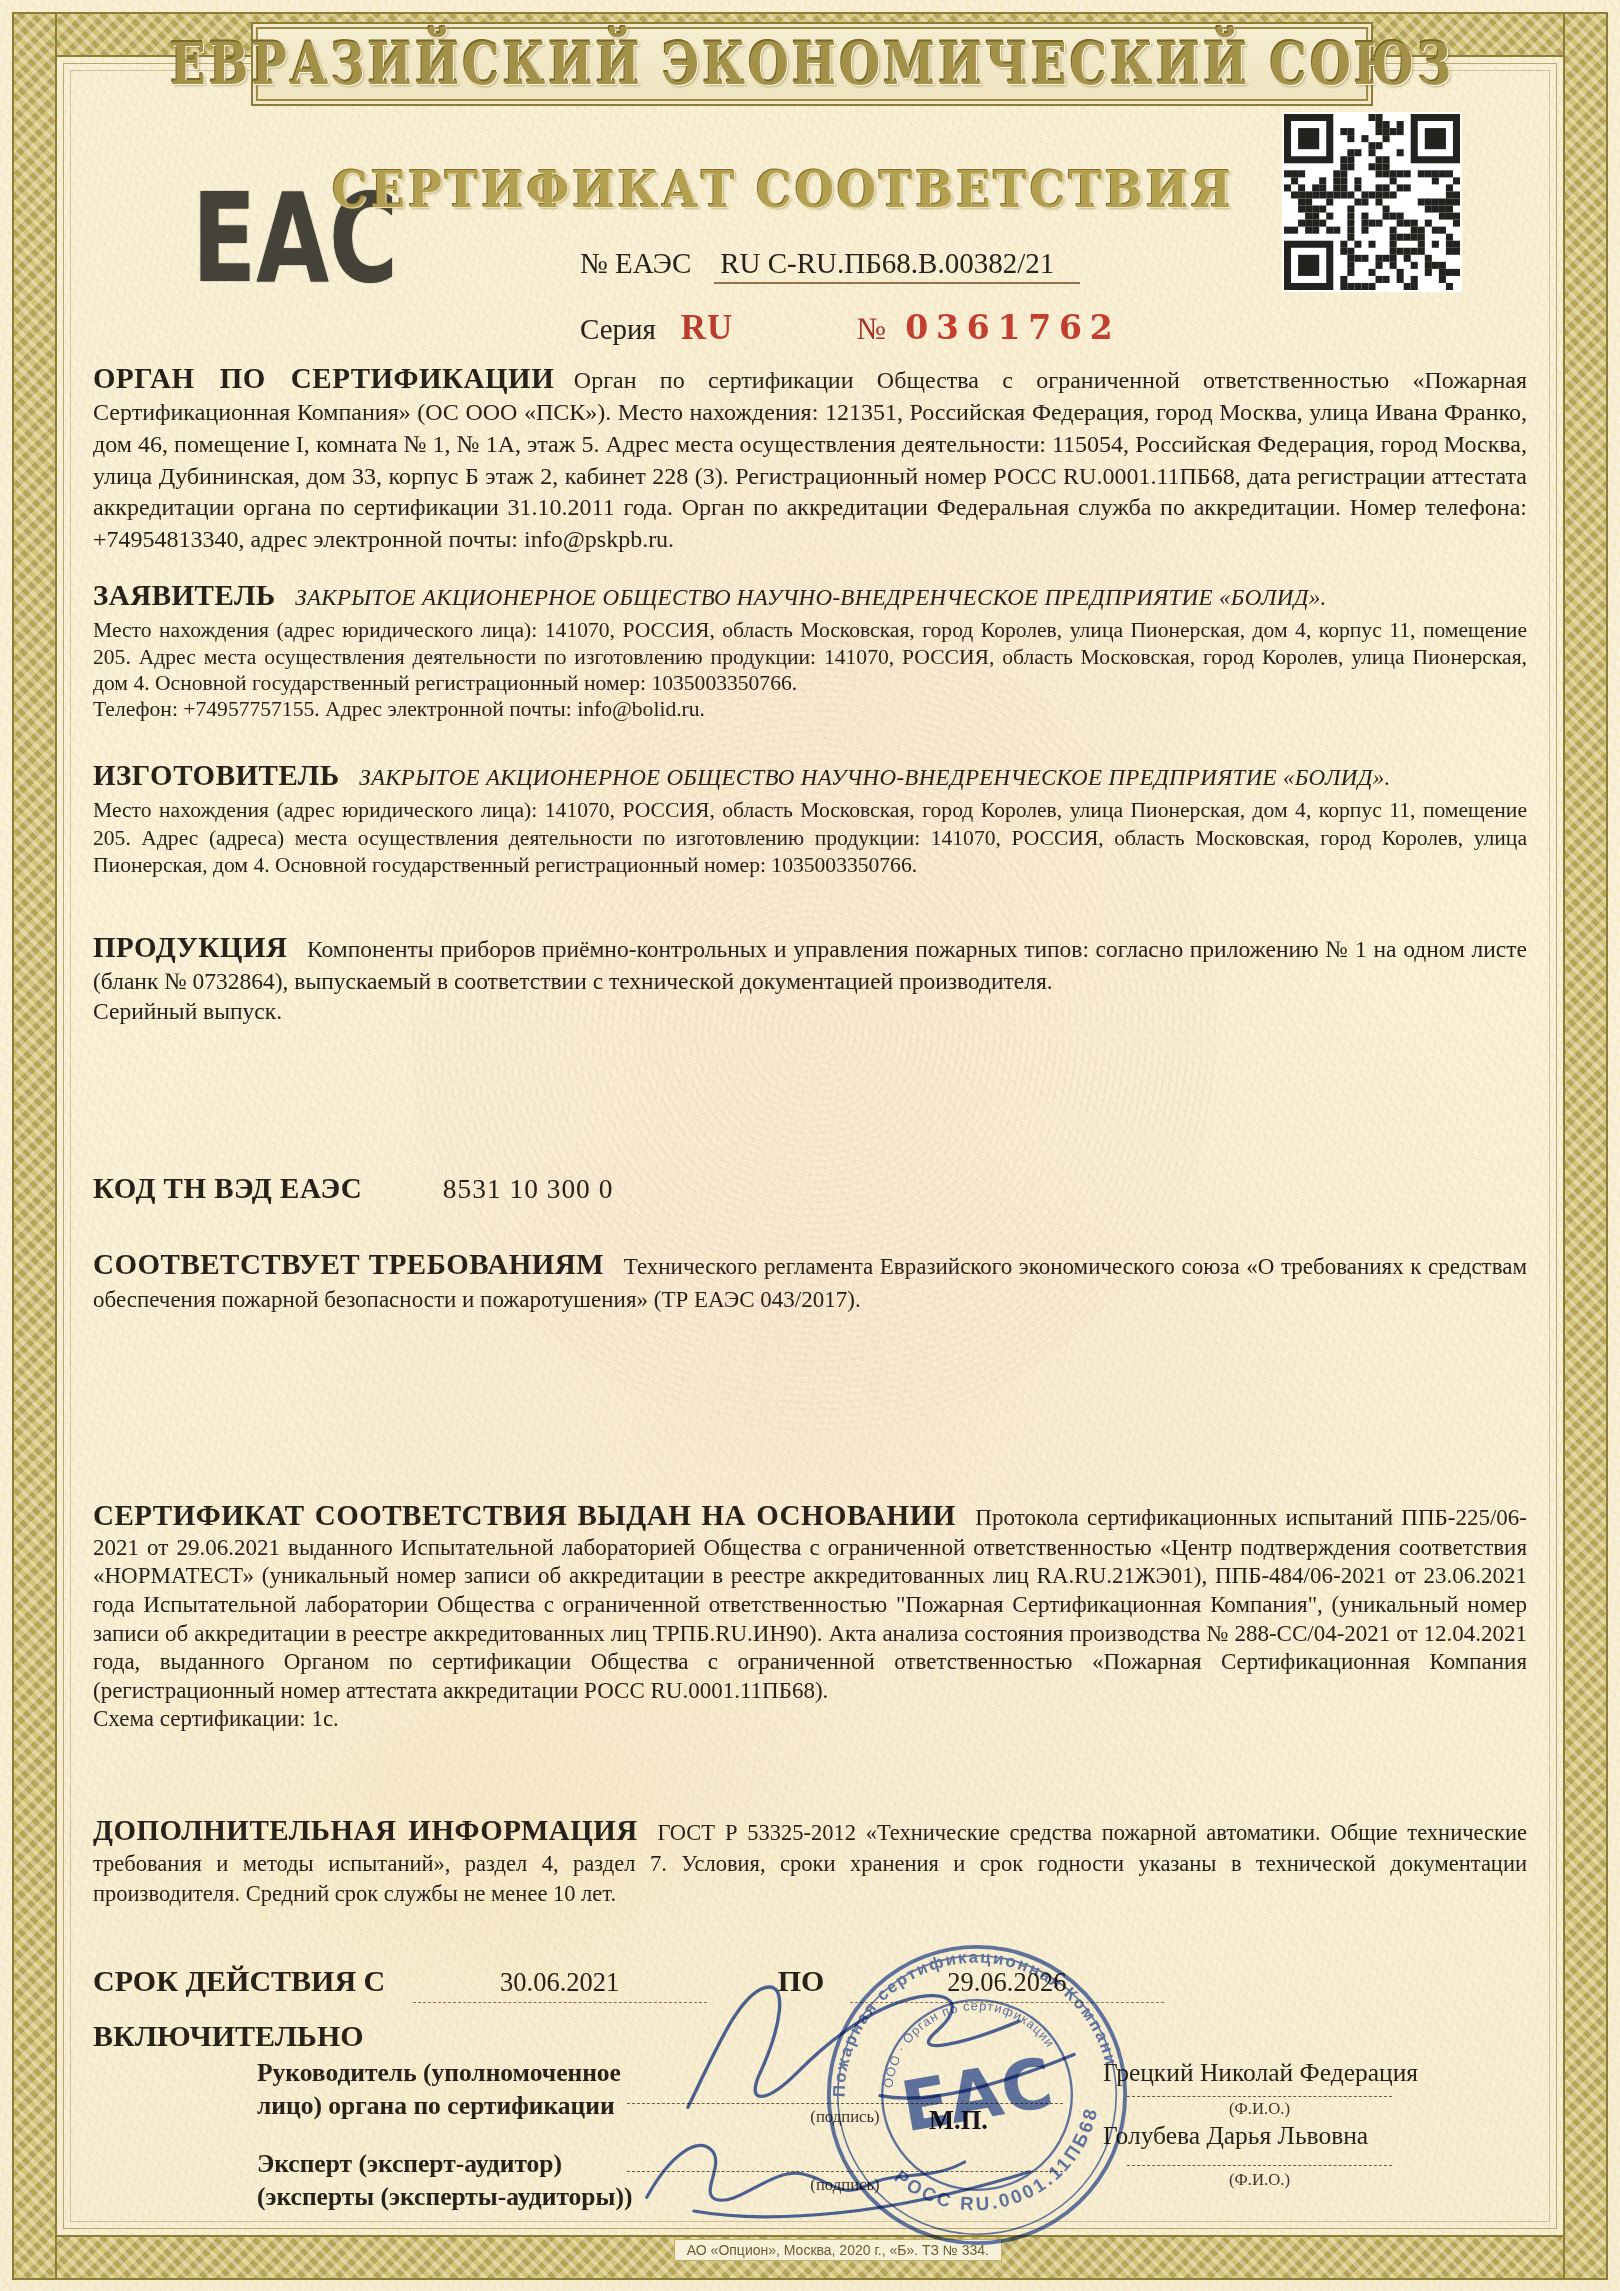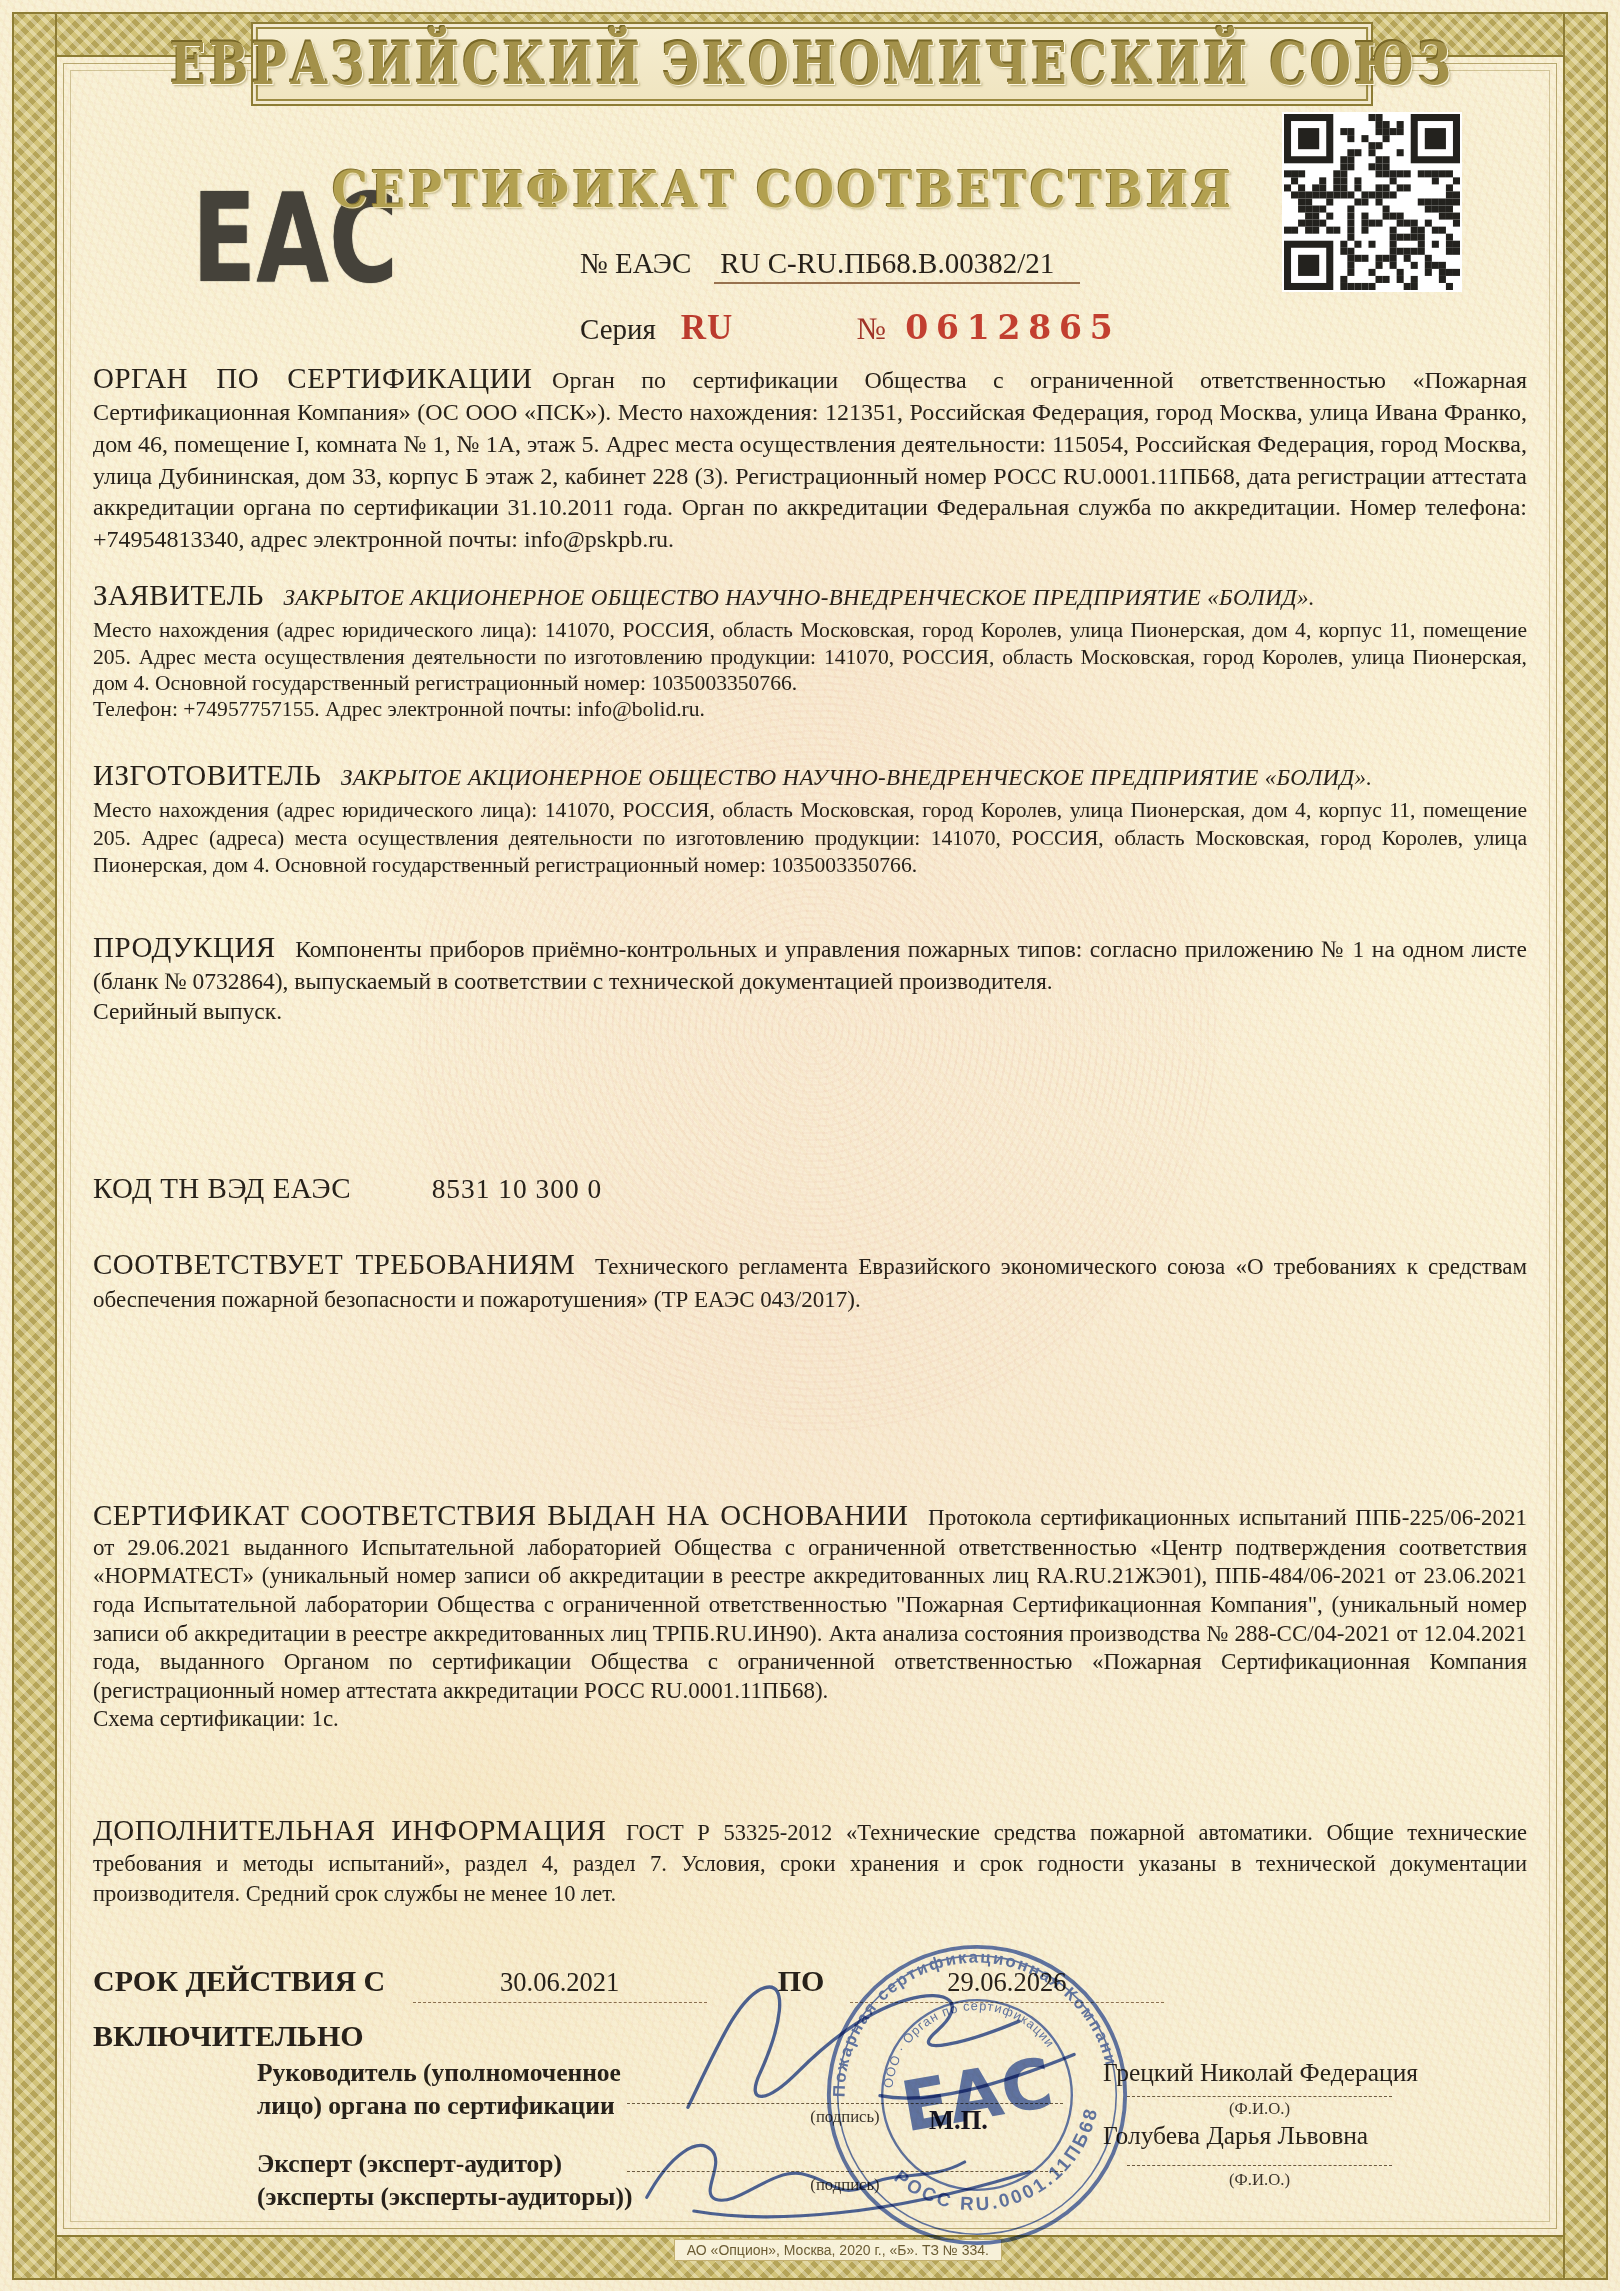--- a/index.html
+++ b/index.html
@@ -49,21 +49,21 @@
   .number-value{margin-left:15.7px; padding:0 25.5px 2.9px 5.9px; border-bottom:2px solid #97714e;}
   .series-line{position:absolute; left:580px; top:308px; font-size:29px; white-space:nowrap;}
   .series-value{color:#bb3b2e; font-weight:bold; font-size:35px; margin-left:17.6px; letter-spacing:1px;}
   .blank-label{color:#a03428; font-size:31px; margin-left:116px;}
   .blank-number{color:#c23f30; font-weight:bold; font-family:"DejaVu Serif",serif; font-size:33px;
     letter-spacing:7.8px; margin-left:11.8px;}
   .qr{position:absolute; left:1282px; top:112px; width:176px; height:176px; background:#ffffff; padding:2px;}
   .qr svg{width:100%; height:100%; display:block;}
   
   .sec{position:absolute; left:93px; width:1434px; text-align:justify;}
-  .sec .h{font-weight:normal; font-size:29px; letter-spacing:0.5px; margin-right:19.6px;}
+  .sec .h{font-weight:bold; font-size:29px; letter-spacing:0.5px; margin-right:19.6px;}
   .sec .b{font-size:23.5px; white-space:pre-line;}
   .sec .lead{font-size:23px; letter-spacing:0.3px;font-style:italic;}
   .sec .small{font-size:21.6px; display:block; margin-top:3.9px; white-space:pre-line; text-align:justify;}
   .sec-organ{top:359px; line-height:1.32;}
   .sec-organ .b{font-size:24px;}
   .sec-applicant{top:578px; line-height:1.22;}
   .sec-manufacturer{top:757px; line-height:1.26;}
   .sec-production{top:929px; line-height:1.28;}
   .sec-tnved{top:1172px;}
   .sec-tnved .val{font-size:27.4px; margin-left:61px; letter-spacing:1px;}
@@ -135,21 +135,21 @@
 
   <div class="number-line">
     <span>№ ЕАЭС</span>
     <span class="number-value">RU C-RU.ПБ68.В.00382/21</span>
   </div>
 
   <div class="series-line">
     <span>Серия</span>
     <span class="series-value">RU</span>
     <span class="blank-label">№</span>
-    <span class="blank-number">0612865</span>
+    <span class="blank-number">0361762</span>
   </div>
 
   <div class="qr">
       <svg xmlns="http://www.w3.org/2000/svg" viewBox="0 0 200 200">
         <rect x="96" y="0" width="8" height="8" fill="#23221e"></rect>
         <rect x="104" y="0" width="8" height="8" fill="#23221e"></rect>
         <rect x="104" y="8" width="8" height="8" fill="#23221e"></rect>
         <rect x="112" y="8" width="8" height="8" fill="#23221e"></rect>
         <rect x="128" y="8" width="8" height="8" fill="#23221e"></rect>
         <rect x="64" y="16" width="8" height="8" fill="#23221e"></rect>

